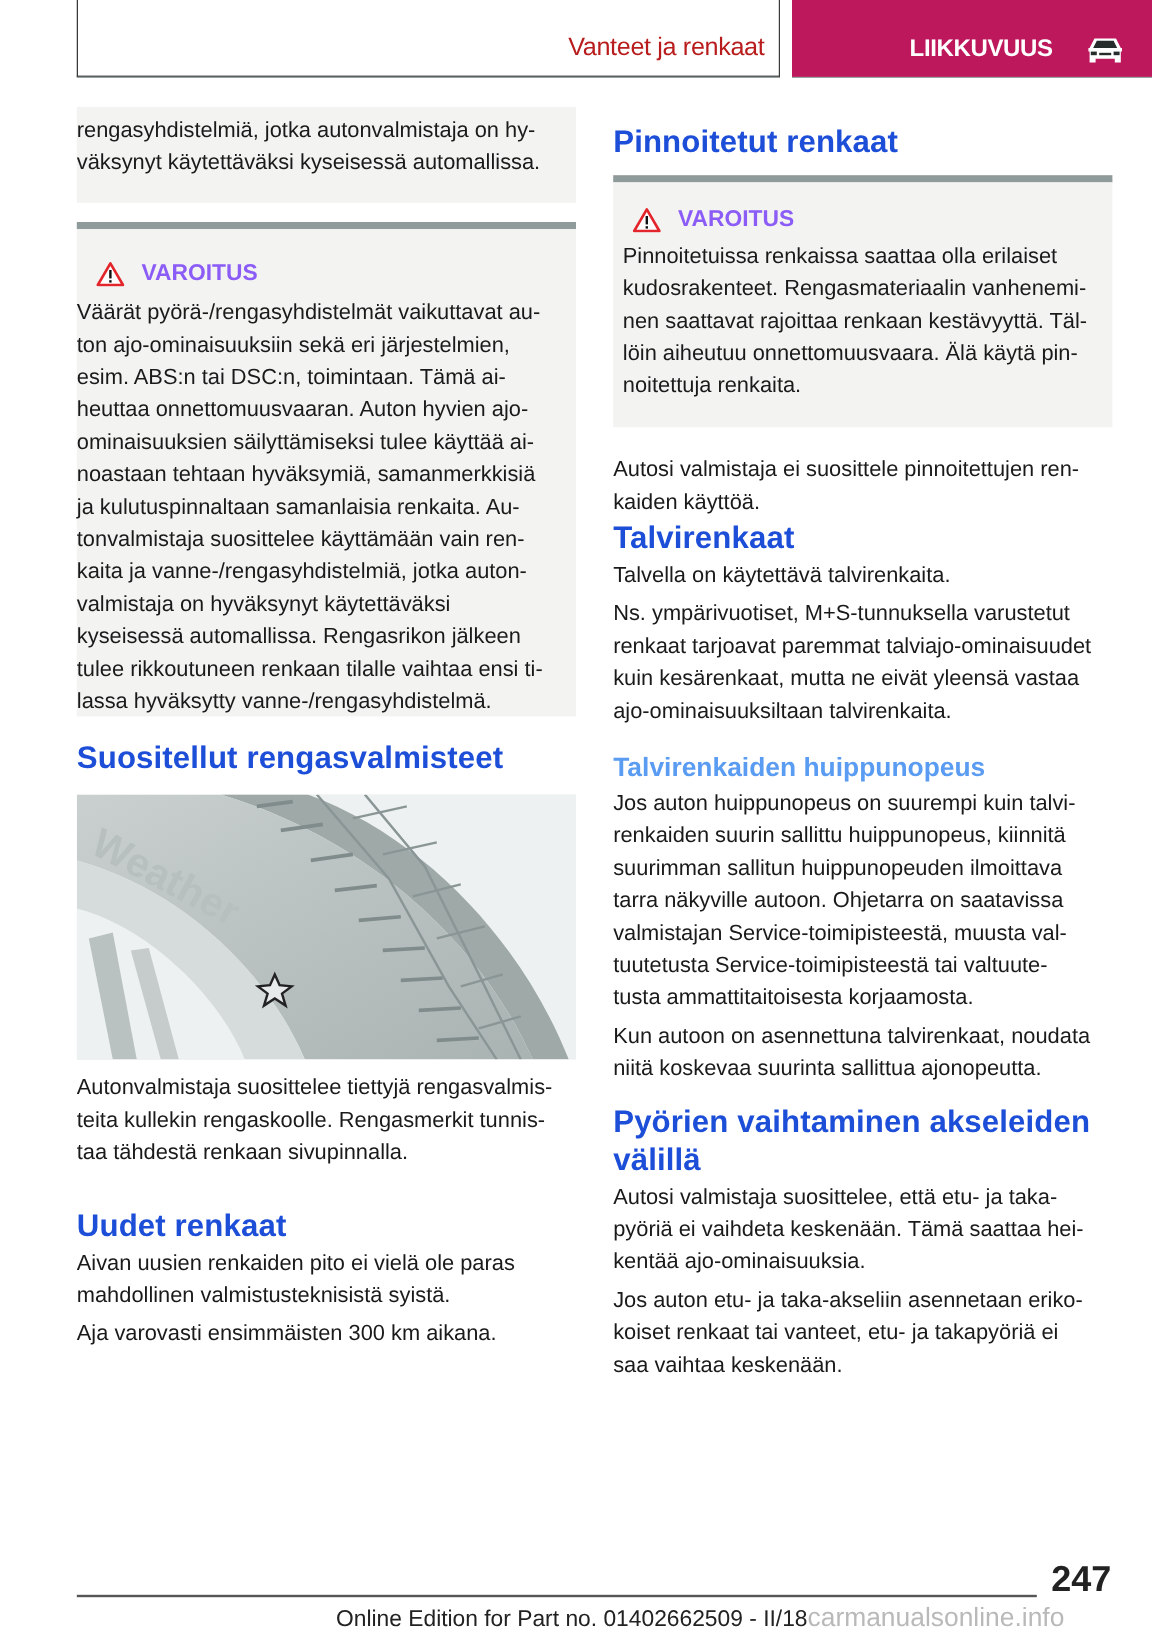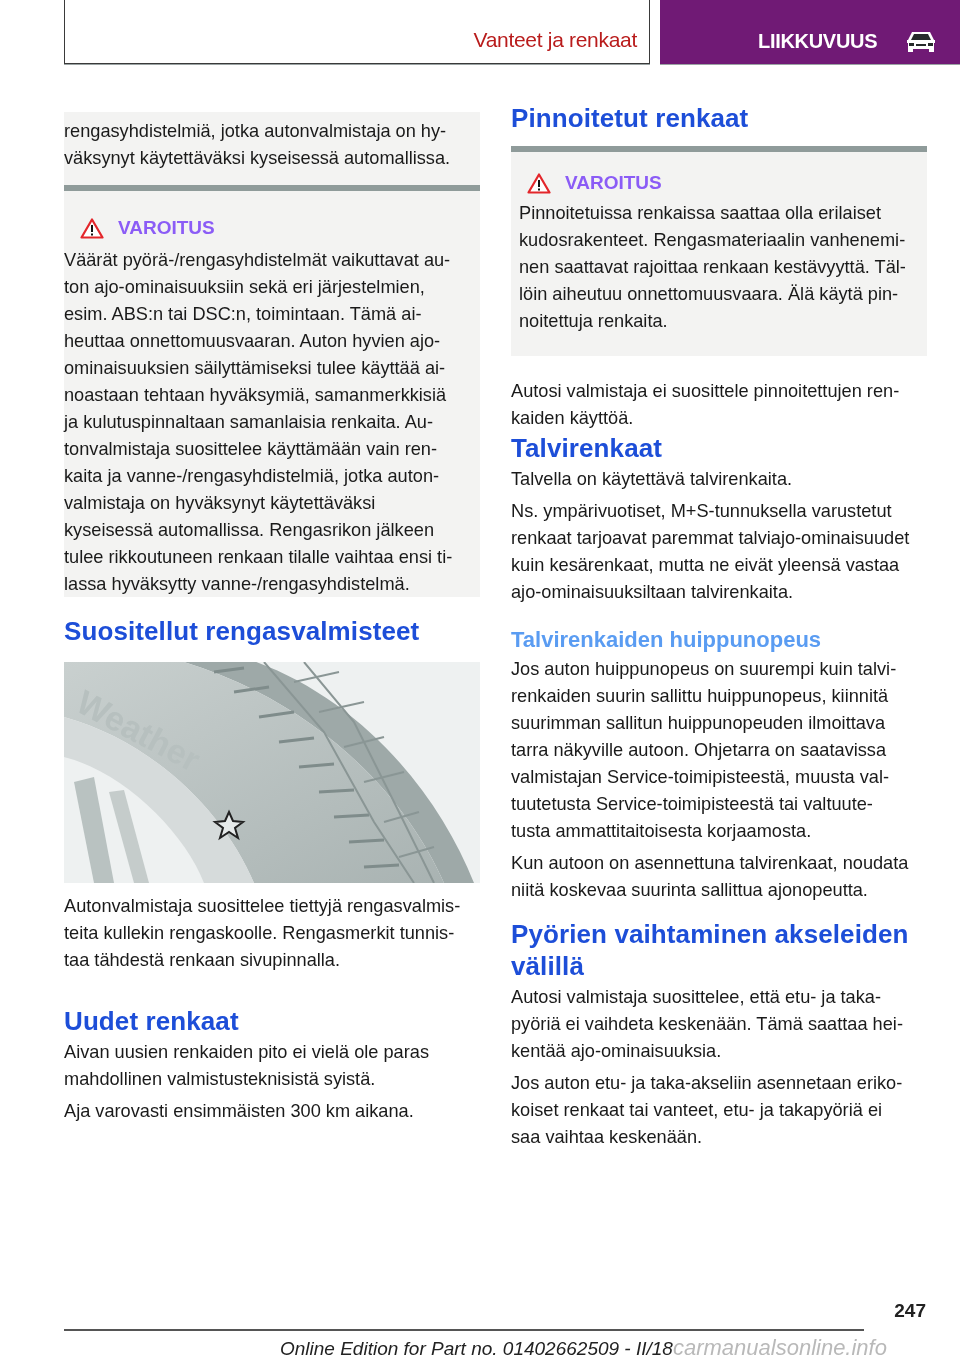--- a/index.html
+++ b/index.html
@@ -9,21 +9,21 @@
   }
   .header-left {
     position:absolute; left:64px; top:-2px; width:584px; height:65px;
     border:1px solid #3a3a3a; border-top:none; background:#fff;
     box-shadow: 0 1px 0 #9aa3a3;
   }
   .header-left .title {
     position:absolute; right:12px; top:30px; font-size:21px; color:#b91c1c; letter-spacing:-0.3px;
   }
   .header-right {
-    position:absolute; left:660px; top:0; width:300px; height:64px; background:#701a75;
+    position:absolute; left:660px; top:0; width:300px; height:64px; background:#be185d;
     box-shadow: 0 1px 0 #9aa3a3;
   }
   .header-right .title {
     position:absolute; left:98px; top:30px; font-size:20px; font-weight:bold; color:#fff; letter-spacing:-0.3px;
   }
   .header-right .car-icon { position:absolute; left:246px; top:30px; width:30px; height:24px; }
 
   .col { position:absolute; width:416px; }
   .col-left { left:64px; }
   .col-right { left:511px; }
@@ -32,42 +32,42 @@
   .gray-box { background:#f3f3f2; }
   .warn-bar { height:6px; background:#8f9b9a; }
   .warn-head { display:flex; align-items:center; gap:14px; font-weight:bold; font-size:19px; color:#8b5cf6; }
   .warn-icon { width:24px; height:21px; }
   h2.h { margin:0; font-weight:bold; color:#1d4ed8; font-size:26px; line-height:32px; letter-spacing:0.1px;}
   h3.h { margin:0; font-weight:bold; color:#5a9cf2; font-size:22px; line-height:28px; }
 
   .tire-img { position:absolute; left:64px; top:662px; width:416px; height:221px; background:#eef1f1; overflow:hidden; }
 
   .footer-line { position:absolute; left:64px; top:1329px; width:800px; height:2px; background:#555; }
-  .page-num { position:absolute; right:34px; top:1300px; font-size:19px; font-weight:bold; color:#222; }
-  .footer-text { position:absolute; left:280px; top:1335px; font-size:19px; color:#222; white-space:nowrap;font-style:italic; }
+  .page-num { position:absolute; right:34px; top:1300px; font-size:30px; font-weight:bold; color:#222; }
+  .footer-text { position:absolute; left:280px; top:1335px; font-size:19px; color:#222; white-space:nowrap; }
   .footer-watermark { color:#b9b9b9; font-size:22px; }
 </style>
 </head>
 <body>
 
 <div class="header-left">
   <span class="title">Vanteet ja renkaat</span>
 </div>
 <div class="header-right">
   <span class="title">LIIKKUVUUS</span>
   <svg class="car-icon" viewBox="0 0 30 24">
     <path d="M6 2 h18 l4 8 h1 v3 h-1 v9 h-5 v-3 h-16 v3 h-5 v-9 h-1 v-3 h1 z" fill="#fff"></path>
     <path d="M8 4 h14 l3 6 h-20 z" fill="#262b2b"></path>
     <rect x="3" y="13" width="5" height="3" fill="#262b2b"></rect>
     <rect x="22" y="13" width="5" height="3" fill="#262b2b"></rect>
     <rect x="10" y="14" width="10" height="2" fill="#262b2b"></rect>
   </svg>
 </div>
 
-<div class="col col-left" style="top:112px;">
+<div class="col col-left" style="top:89px;">
   <div class="gray-box" style="padding:6px 8px 20px 0;">
     <p class="body">rengasyhdistelmiä, jotka autonvalmistaja on hy-</p>
     <p class="body">väksynyt käytettäväksi kyseisessä automallissa.</p>
   </div>
 </div>
 
 <div class="col col-left" style="top:185px;">
   <div class="warn-bar"></div>
   <div class="gray-box" style="padding:26px 0 20px 0; height:360px;">
     <div class="warn-head" style="padding-left:16px; margin-bottom:8px;">

